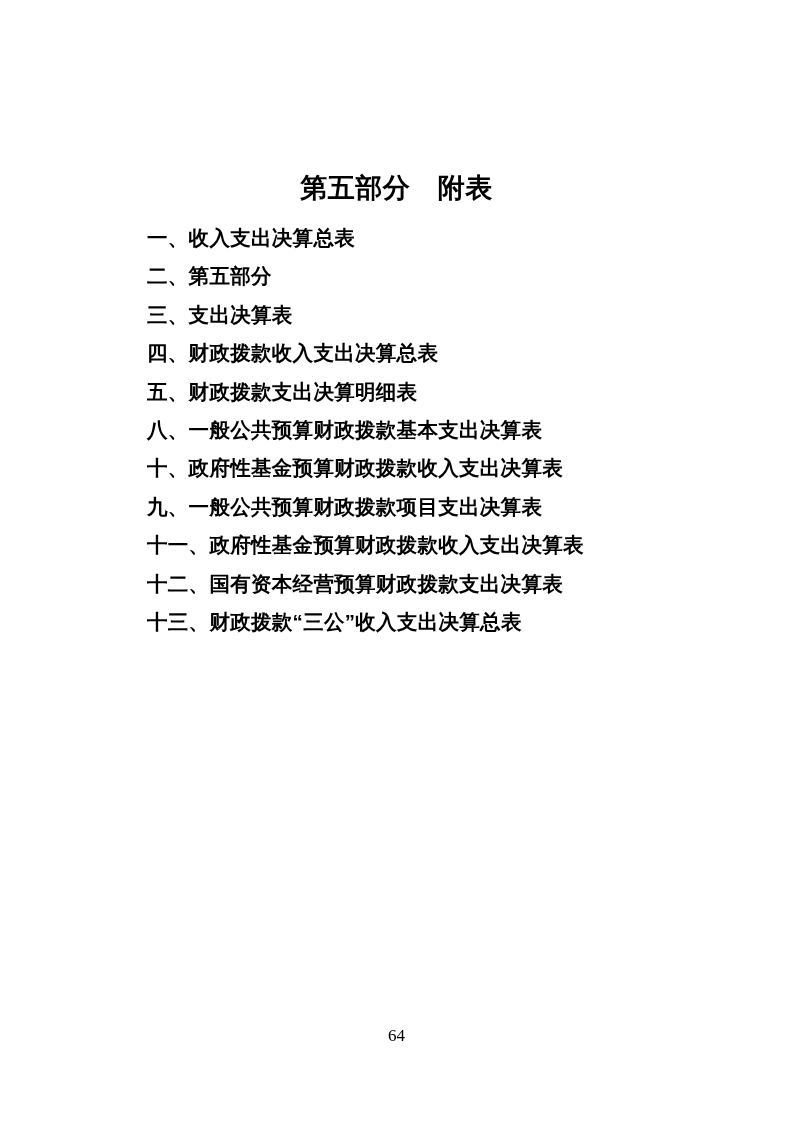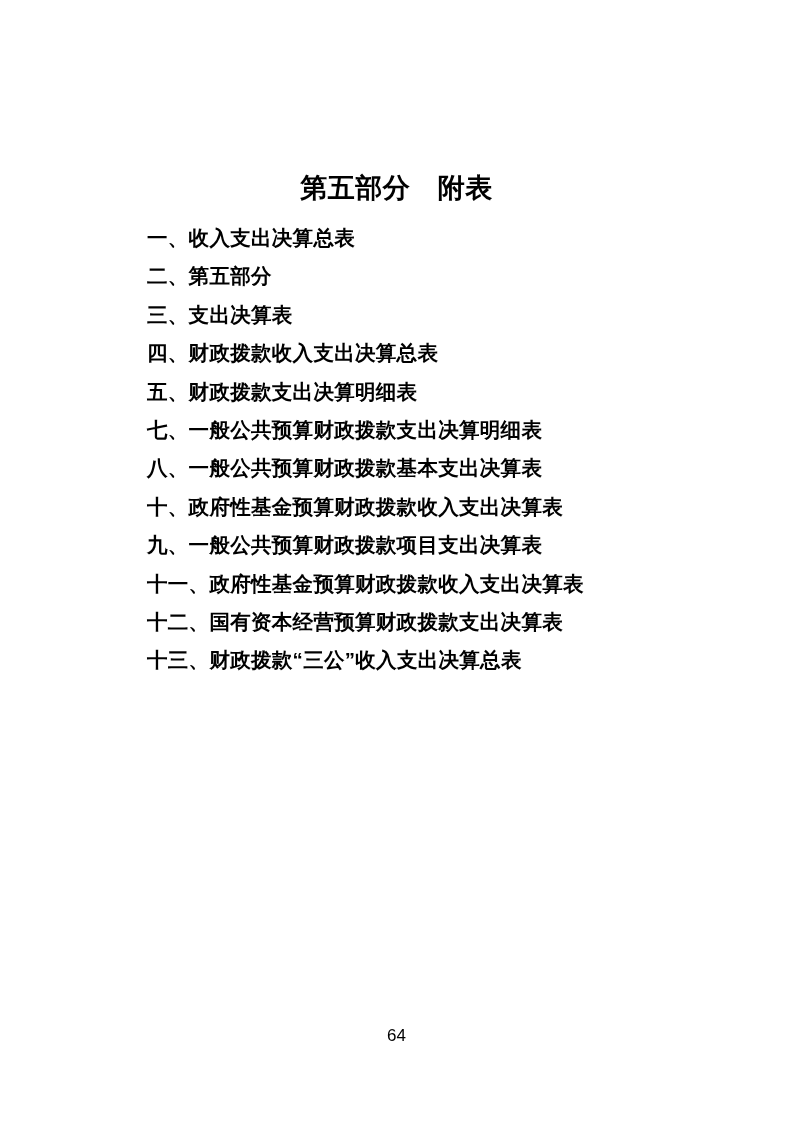--- a/index.html
+++ b/index.html
@@ -42,39 +42,38 @@
     font-weight: bold;
     letter-spacing: 0.3px;
     white-space: nowrap;
   }
   .page-number {
     position: absolute;
     top: 1026px;
     left: 0;
     width: 100%;
     text-align: center;
-    font-family: Liberation Sans, sans-serif;
+    font-family: Liberation Serif, serif;
     font-size: 17px;
     line-height: 20px;
     font-weight: normal;
   }
 </style>
 </head>
 <body>
 
 <div class="page">
   <h1 class="doc-title">第五部分　附表</h1>
 
   <div class="toc" id="toc">
       <div class="toc-item">一、收入支出决算总表</div>
       <div class="toc-item">二、第五部分</div>
       <div class="toc-item">三、支出决算表</div>
       <div class="toc-item">四、财政拨款收入支出决算总表</div>
       <div class="toc-item">五、财政拨款支出决算明细表</div>
-      <div class="toc-item">七、一般公共预算财政拨款支出决算明细表</div>
       <div class="toc-item">八、一般公共预算财政拨款基本支出决算表</div>
       <div class="toc-item">十、政府性基金预算财政拨款收入支出决算表</div>
       <div class="toc-item">九、一般公共预算财政拨款项目支出决算表</div>
       <div class="toc-item">十一、政府性基金预算财政拨款收入支出决算表</div>
       <div class="toc-item">十二、国有资本经营预算财政拨款支出决算表</div>
       <div class="toc-item">十三、财政拨款“三公”收入支出决算总表</div>
     </div>
 
   <div class="page-number">64</div>
 </div>

